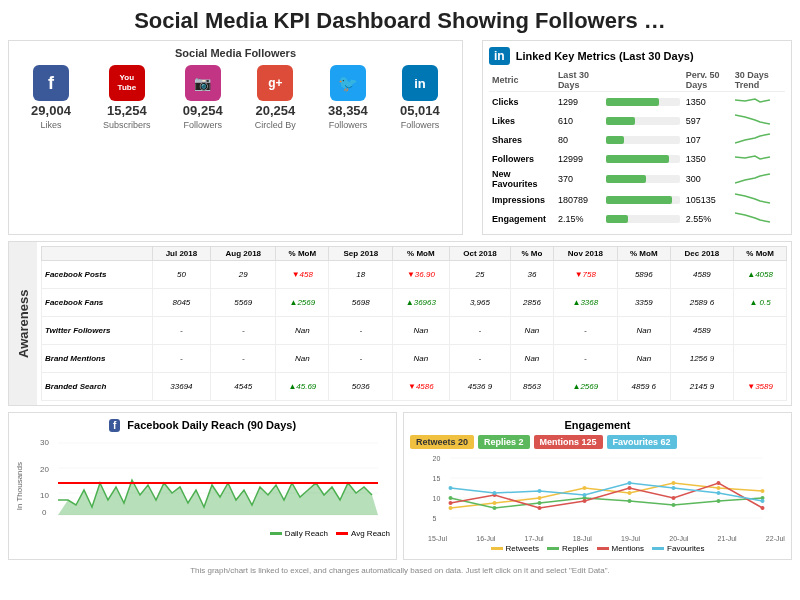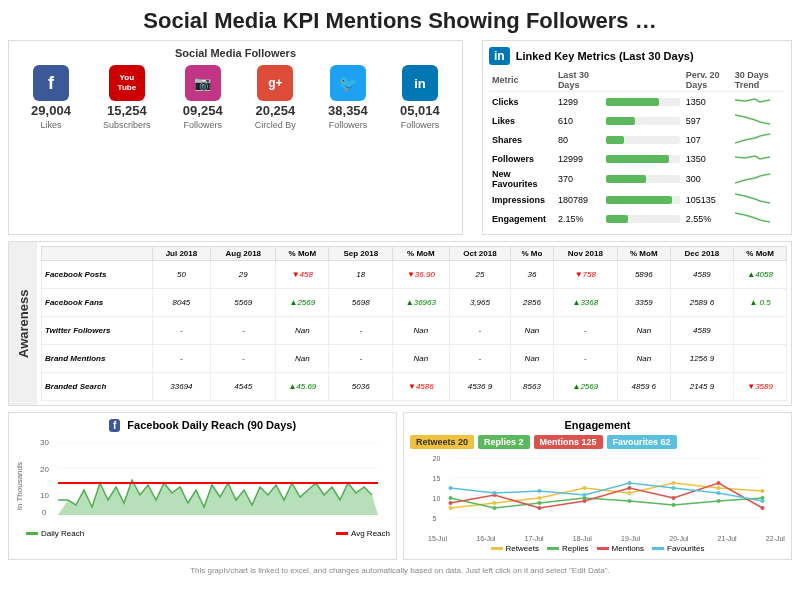--- a/index.html
+++ b/index.html
@@ -52,42 +52,42 @@
     .neg-val { color: red; }
     .pos-val { color: green; }
     
     
     .bottom-row { display: flex; gap: 6px; }
     
     
     .fb-reach { flex: 1; border: 1px solid #ddd; padding: 6px; }
     .chart-title { text-align: center; font-size: 11px; font-weight: bold; margin-bottom: 4px; }
     .chart-title-icon { color: #3b5998; margin-right: 4px; }
-    .chart-legend { display: flex; gap: 16px; justify-content: space-between; font-size: 8px; margin-top: 2px; }
+    .chart-legend { display: flex; gap: 8px; justify-content: flex-end; font-size: 8px; margin-top: 2px; }
     .legend-item { display: flex; align-items: center; gap: 3px; }
     .legend-color { width: 12px; height: 3px; }
     
     
     .engagement { flex: 1; border: 1px solid #ddd; padding: 6px; }
     .engagement-badges { display: flex; gap: 4px; margin-bottom: 4px; flex-wrap: wrap; }
     .badge { padding: 2px 6px; font-size: 9px; font-weight: bold; border-radius: 2px; }
     .badge-yellow { background: #f0c040; color: #333; }
     .badge-green { background: #5cb85c; color: white; }
     .badge-red { background: #d9534f; color: white; }
     .badge-blue { background: #5bc0de; color: white; }
     .eng-legend { display: flex; gap: 8px; justify-content: center; font-size: 8px; margin-top: 2px; }
     
     .footer-note { text-align: center; font-size: 8px; color: #888; padding: 2px; }
 
     svg text { font-family: Arial, sans-serif; }
   </style>
 </head>
 <body>
 
-<div class="page-title">Social Media KPI Mentions Showing Followers …</div>
+<div class="page-title">Social Media KPI Dashboard Showing Followers …</div>
 
 <div class="main-content">
 
   <div class="top-row">
 
     <div class="social-followers">
       <div class="section-title">Social Media Followers</div>
       <div class="followers-grid">
         <div class="follower-item">
           <div class="social-icon fb-icon">f</div>
@@ -126,21 +126,21 @@
       <div class="li-header">
         <div class="li-logo">in</div>
         <div class="li-title">Linked Key Metrics (Last 30 Days)</div>
       </div>
       <table class="metrics-table">
         <thead>
           <tr>
             <th>Metric</th>
             <th>Last 30 Days</th>
             <th></th>
-            <th>Perv. 20 Days</th>
+            <th>Perv. 50 Days</th>
             <th>30 Days Trend</th>
           </tr>
         </thead>
         <tbody id="metrics-tbody">
         <tr>
     <td style="font-weight:bold;">Clicks</td>
     <td>1299</td>
     <td class="bar-cell">
       <div class="bar-bg">
                   <div class="bar-fill" style="width:72%"></div>

